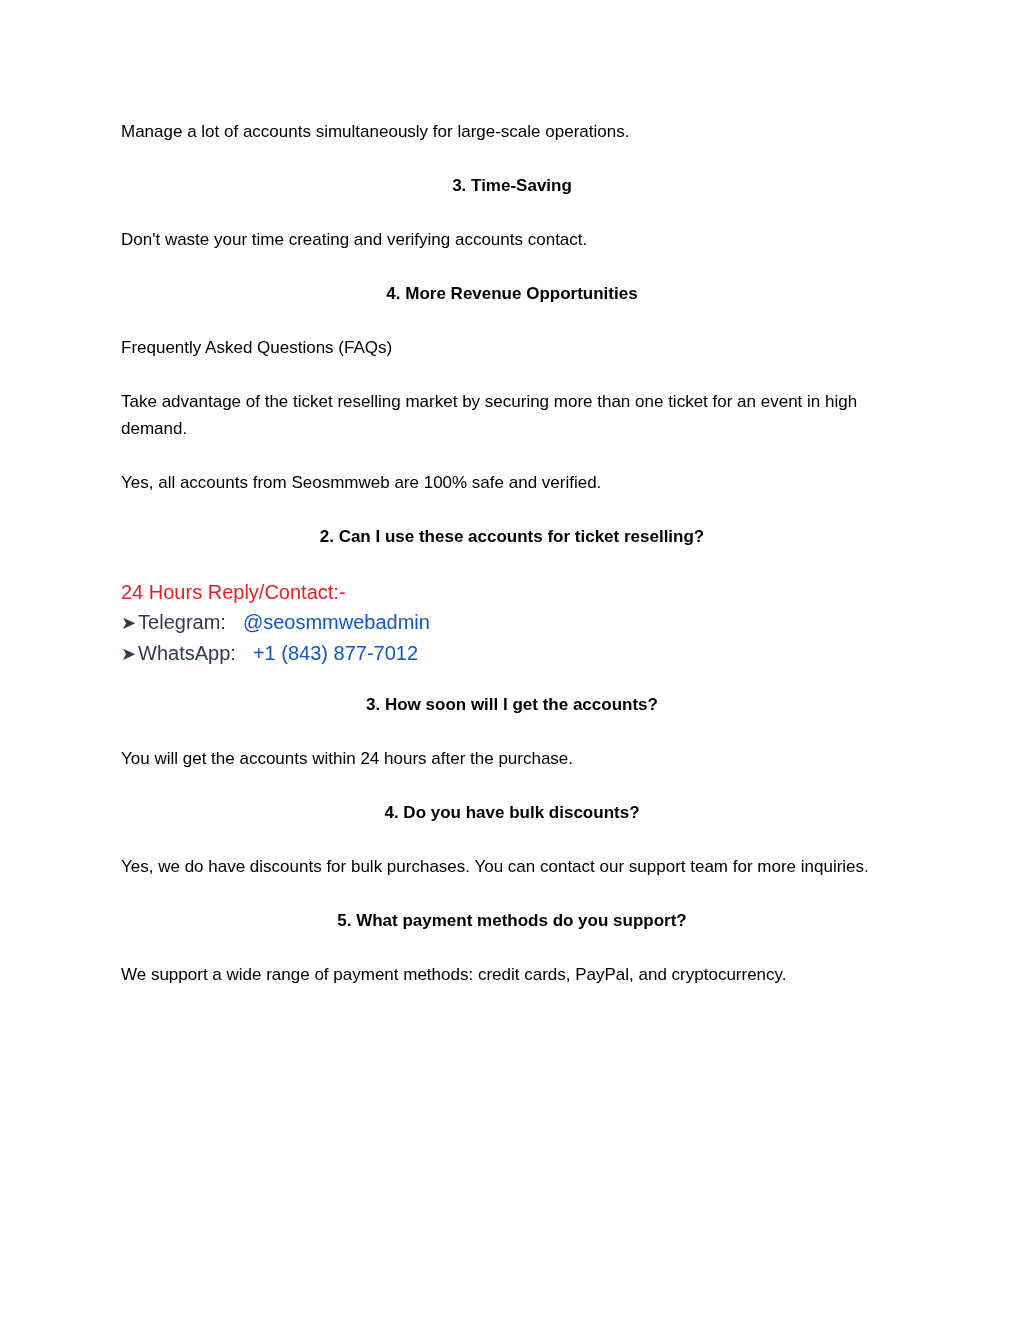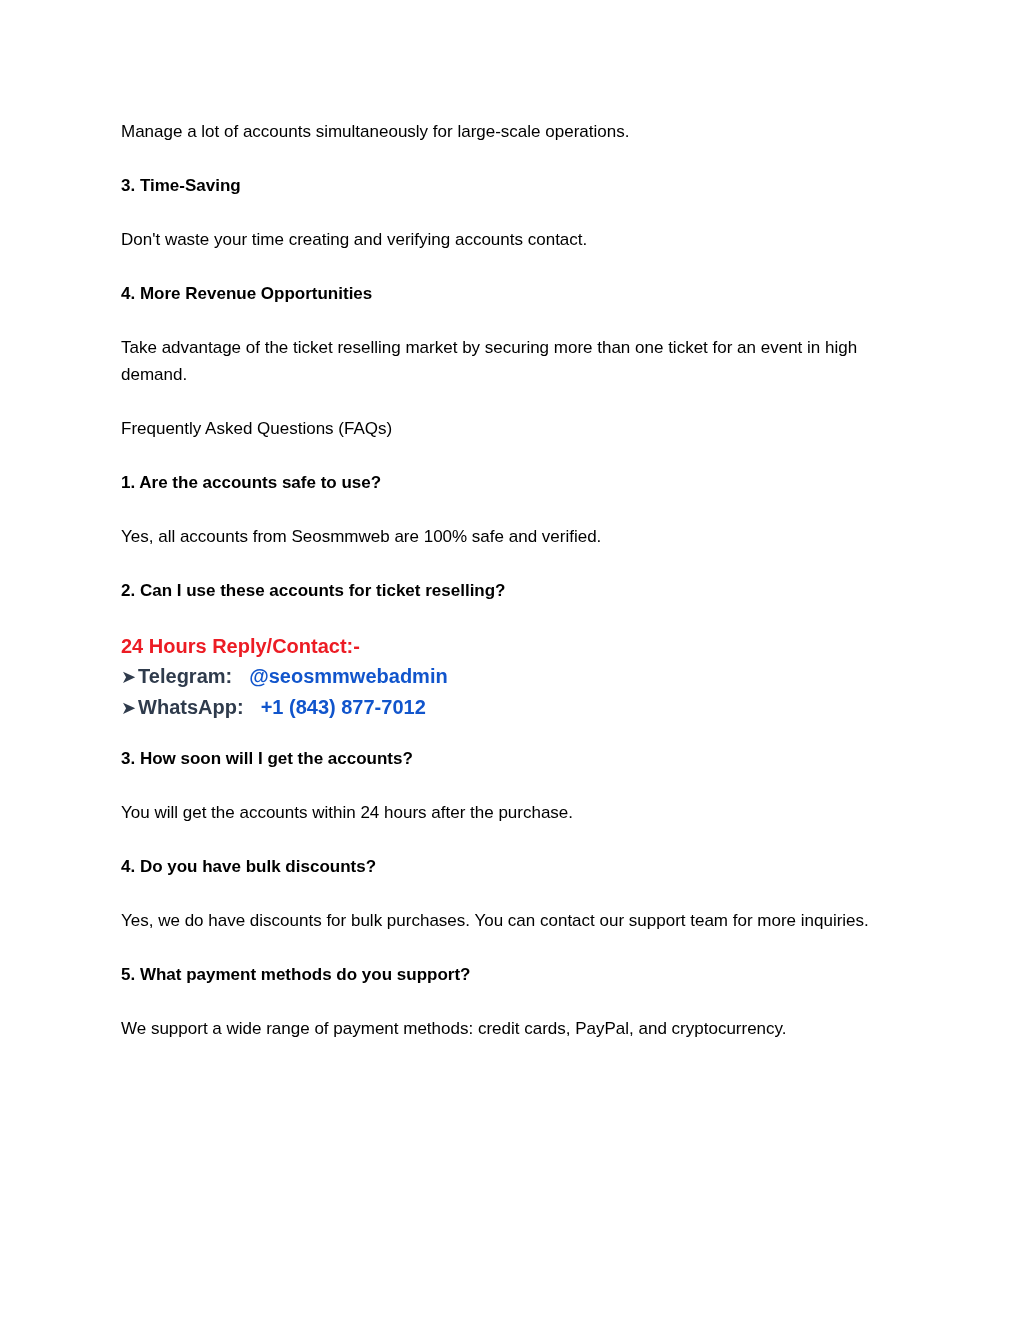--- a/index.html
+++ b/index.html
@@ -21,25 +21,25 @@
     padding:118px 121px 0 121px;
     background:var(--page-background);
   }
   .para,.head{
     font-size:17px;
     line-height:27px;
     margin:0 0 27px 0;
     max-width:782px;
     color:var(--body-text);
   }
-  .head{font-weight:bold;}
+  .head{font-weight:bold;text-align:center;}
   .contact{
     margin-top:20px;
     margin-bottom:22px;
-    font-weight:bold;
+    font-weight:normal;
     font-size:20px;
     line-height:30px;
   }
   .contact-heading{
     color:var(--red-heading);
   }
   .contact-line{
     color:var(--contact-label);
     white-space:nowrap;
   }
@@ -62,25 +62,24 @@
 <div class="page">
 
   <p class="para">Manage a lot of accounts simultaneously for large-scale operations.</p>
 
   <p class="head">3. Time-Saving</p>
 
   <p class="para">Don't waste your time creating and verifying accounts contact.</p>
 
   <p class="head">4. More Revenue Opportunities</p>
 
+  <p class="para">Frequently Asked Questions (FAQs)</p>
+
   <p class="para">Take advantage of the ticket reselling market by securing more than one ticket for an event in high demand.</p>
 
-  <p class="para">Frequently Asked Questions (FAQs)</p>
-
-  <p class="head">1. Are the accounts safe to use?</p>
 
   <p class="para">Yes, all accounts from Seosmmweb are 100% safe and verified.</p>
 
   <p class="head">2. Can I use these accounts for ticket reselling?</p>
 
   <div class="contact">
     <div class="contact-heading">24 Hours Reply/Contact:-</div>
     <div class="contact-line"><span class="arrow">➤</span><span class="contact-label">Telegram:</span><a class="contact-link">@seosmmwebadmin</a></div>
     <div class="contact-line"><span class="arrow">➤</span><span class="contact-label">WhatsApp:</span><a class="contact-link">+1 (843) 877-7012</a></div>
   </div>

